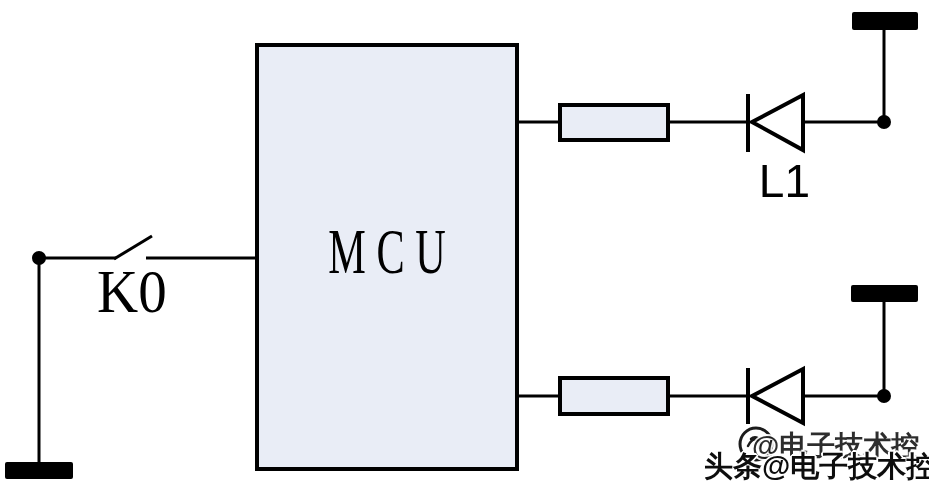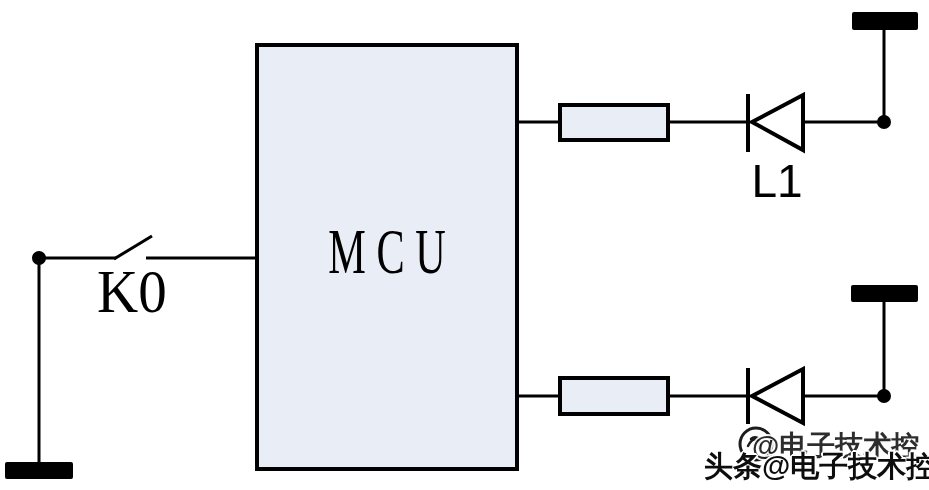--- a/index.html
+++ b/index.html
@@ -61,21 +61,21 @@
     top: 260px;
     font-family: "Liberation Serif", serif;
     font-size: 62px;
     transform: scaleX(0.92);
     transform-origin: 0 0;
   }
   .label-l1 {
     left: 744px;
     top: 158px;
     width: 66px;
-    text-align: center;
+    text-align: right;
     font-family: "Liberation Sans", sans-serif;
     font-size: 46px;
   }
   .label-l2 {
     left: 744px;
     top: 432px;
     width: 66px;
     text-align: center;
     font-family: "Liberation Sans", sans-serif;
     font-size: 46px;

